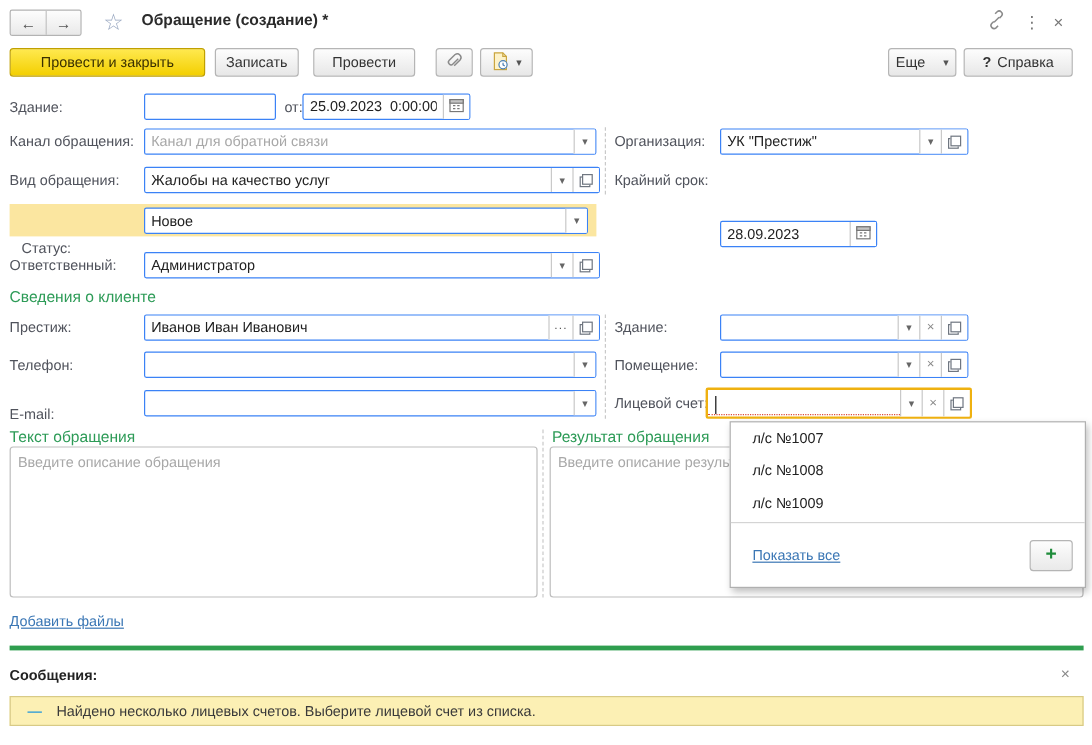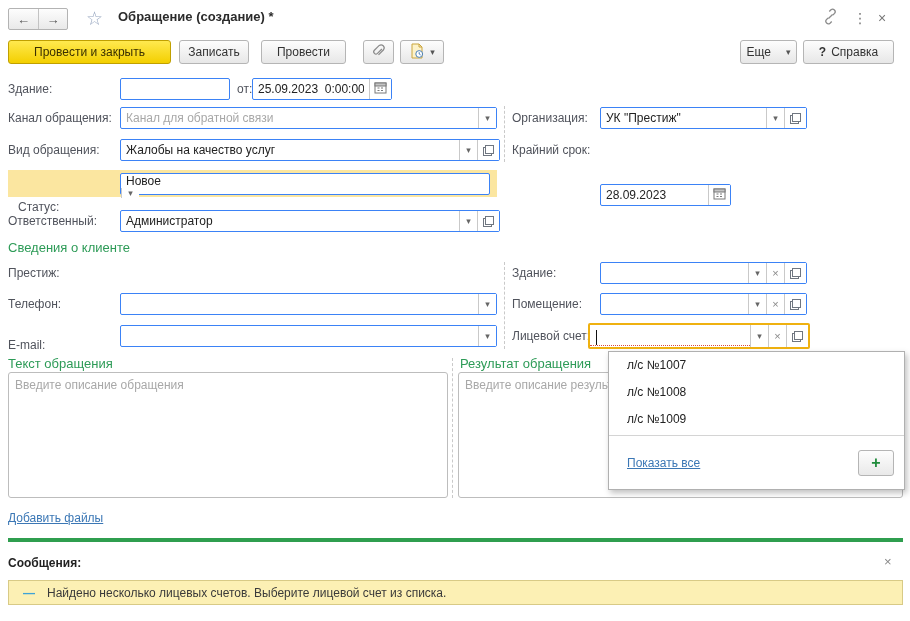--- a/index.html
+++ b/index.html
@@ -178,41 +178,50 @@
       <span><svg width="13" height="13" viewBox="0 0 13 13">
             <rect x="1" y="2" width="11" height="10" fill="#fff" stroke="#787878"></rect>
             <rect x="1" y="2" width="11" height="3" fill="#c4c4c4" stroke="#787878"></rect>
             <path d="M3.5 7h2M7 7h2M3.5 9.5h2M7 9.5h2" stroke="#787878"></path>
           </svg></span>
     </div>
   </div>
 
   <div class="status-band"></div>
   <div class="lbl" style="left:18px; top:177px;margin-top:23px;">Статус:</div>
-  <div class="grp" style="left:120px; top:173px; width:370px;flex-direction:column;">
+  <div class="grp" style="left:120px; top:173px; width:370px;">
     <input value="Новое" style="">
     <div class="cell arr">
         <span>▾</span>
       </div>
   </div>
 
   <div class="lbl" style="left:8px; top:214px;">Ответственный:</div>
   <div class="grp" style="left:120px; top:210px; width:380px;">
     <input value="Администратор" style="">
     <div class="cell arr">
         <span>▾</span>
       </div>
     <div class="cell opn">
         <span class="open-ico"></span>
       </div>
   </div>
 
   <div class="sec-title" style="left:8px; top:240px;">Сведения о клиенте</div>
 
   <div class="lbl" style="left:8px; top:266px;">Престиж:</div>
+  <div class="grp" style="left:120px; top:262px; width:380px;">
+    <input value="Иванов Иван Иванович" style="">
+    <div class="cell dots3">
+        <span>...</span>
+      </div>
+    <div class="cell opn">
+        <span class="open-ico"></span>
+      </div>
+  </div>
   <div class="lbl" style="left:512px; top:266px;">Здание:</div>
   <div class="grp" style="left:600px; top:262px; width:207px;">
     <input value="" style="">
     <div class="cell arr">
         <span>▾</span>
       </div>
     <div class="cell clr">
         <span>×</span>
       </div>
     <div class="cell opn">

